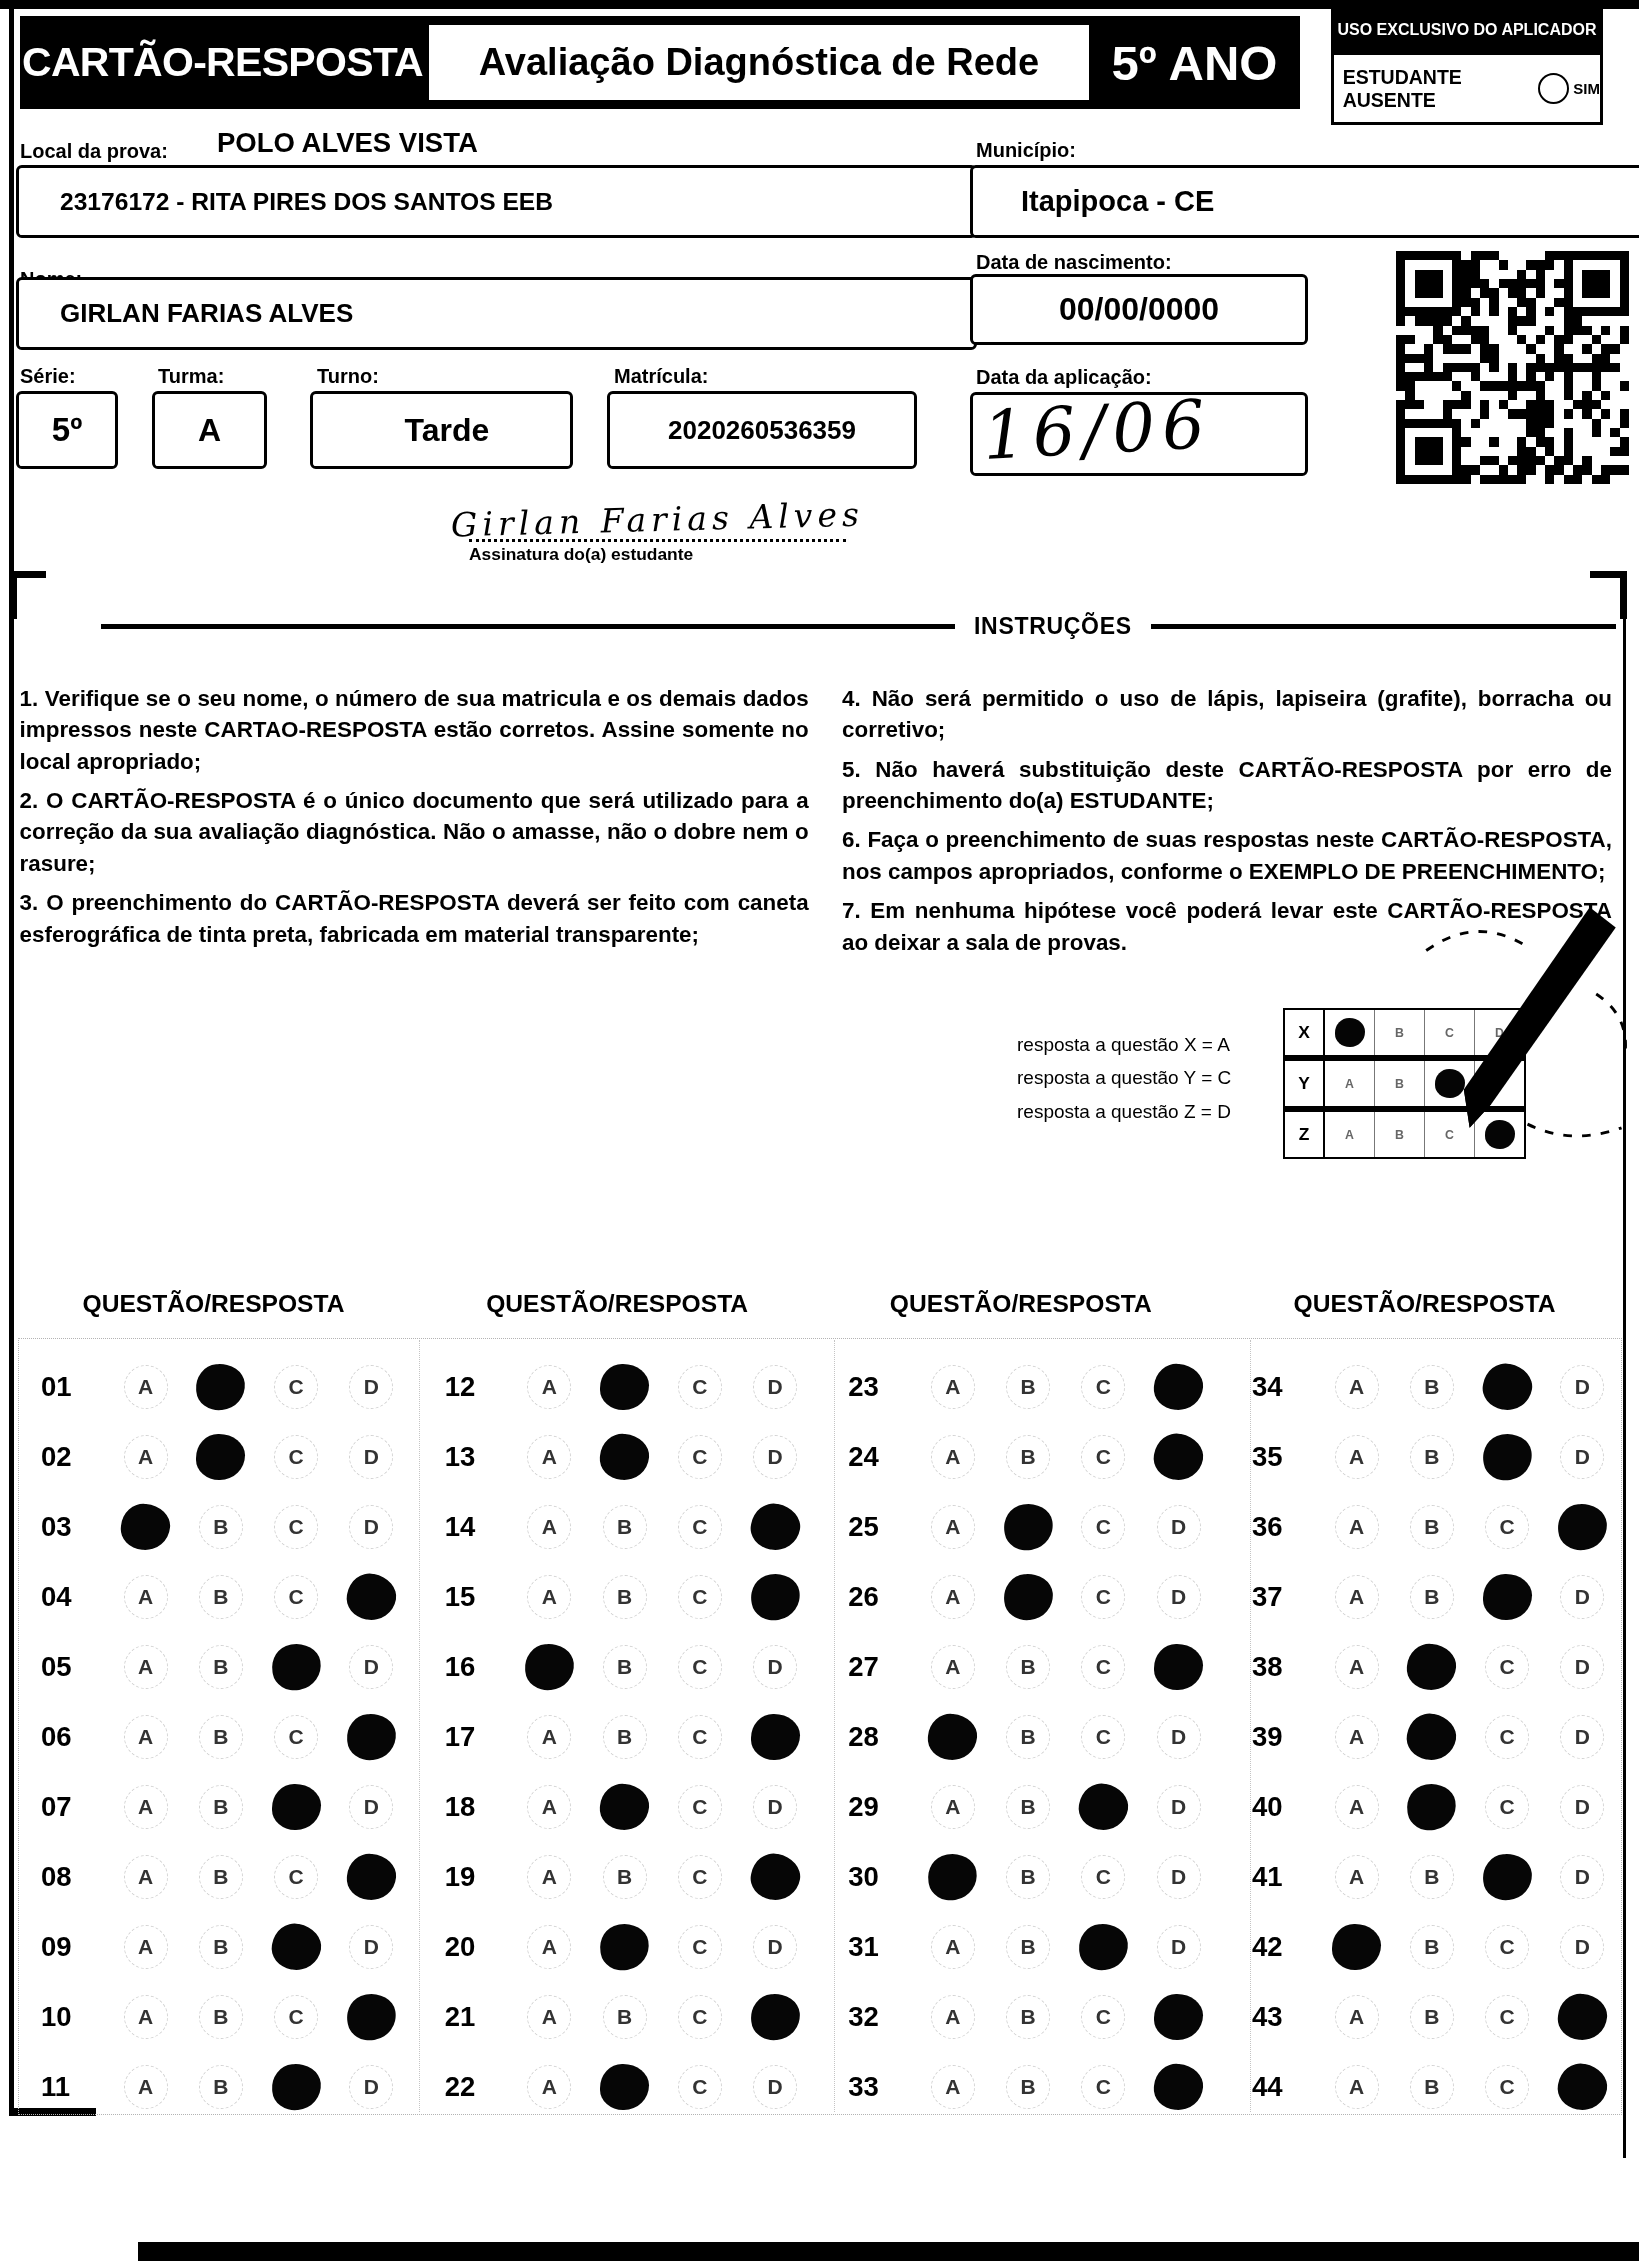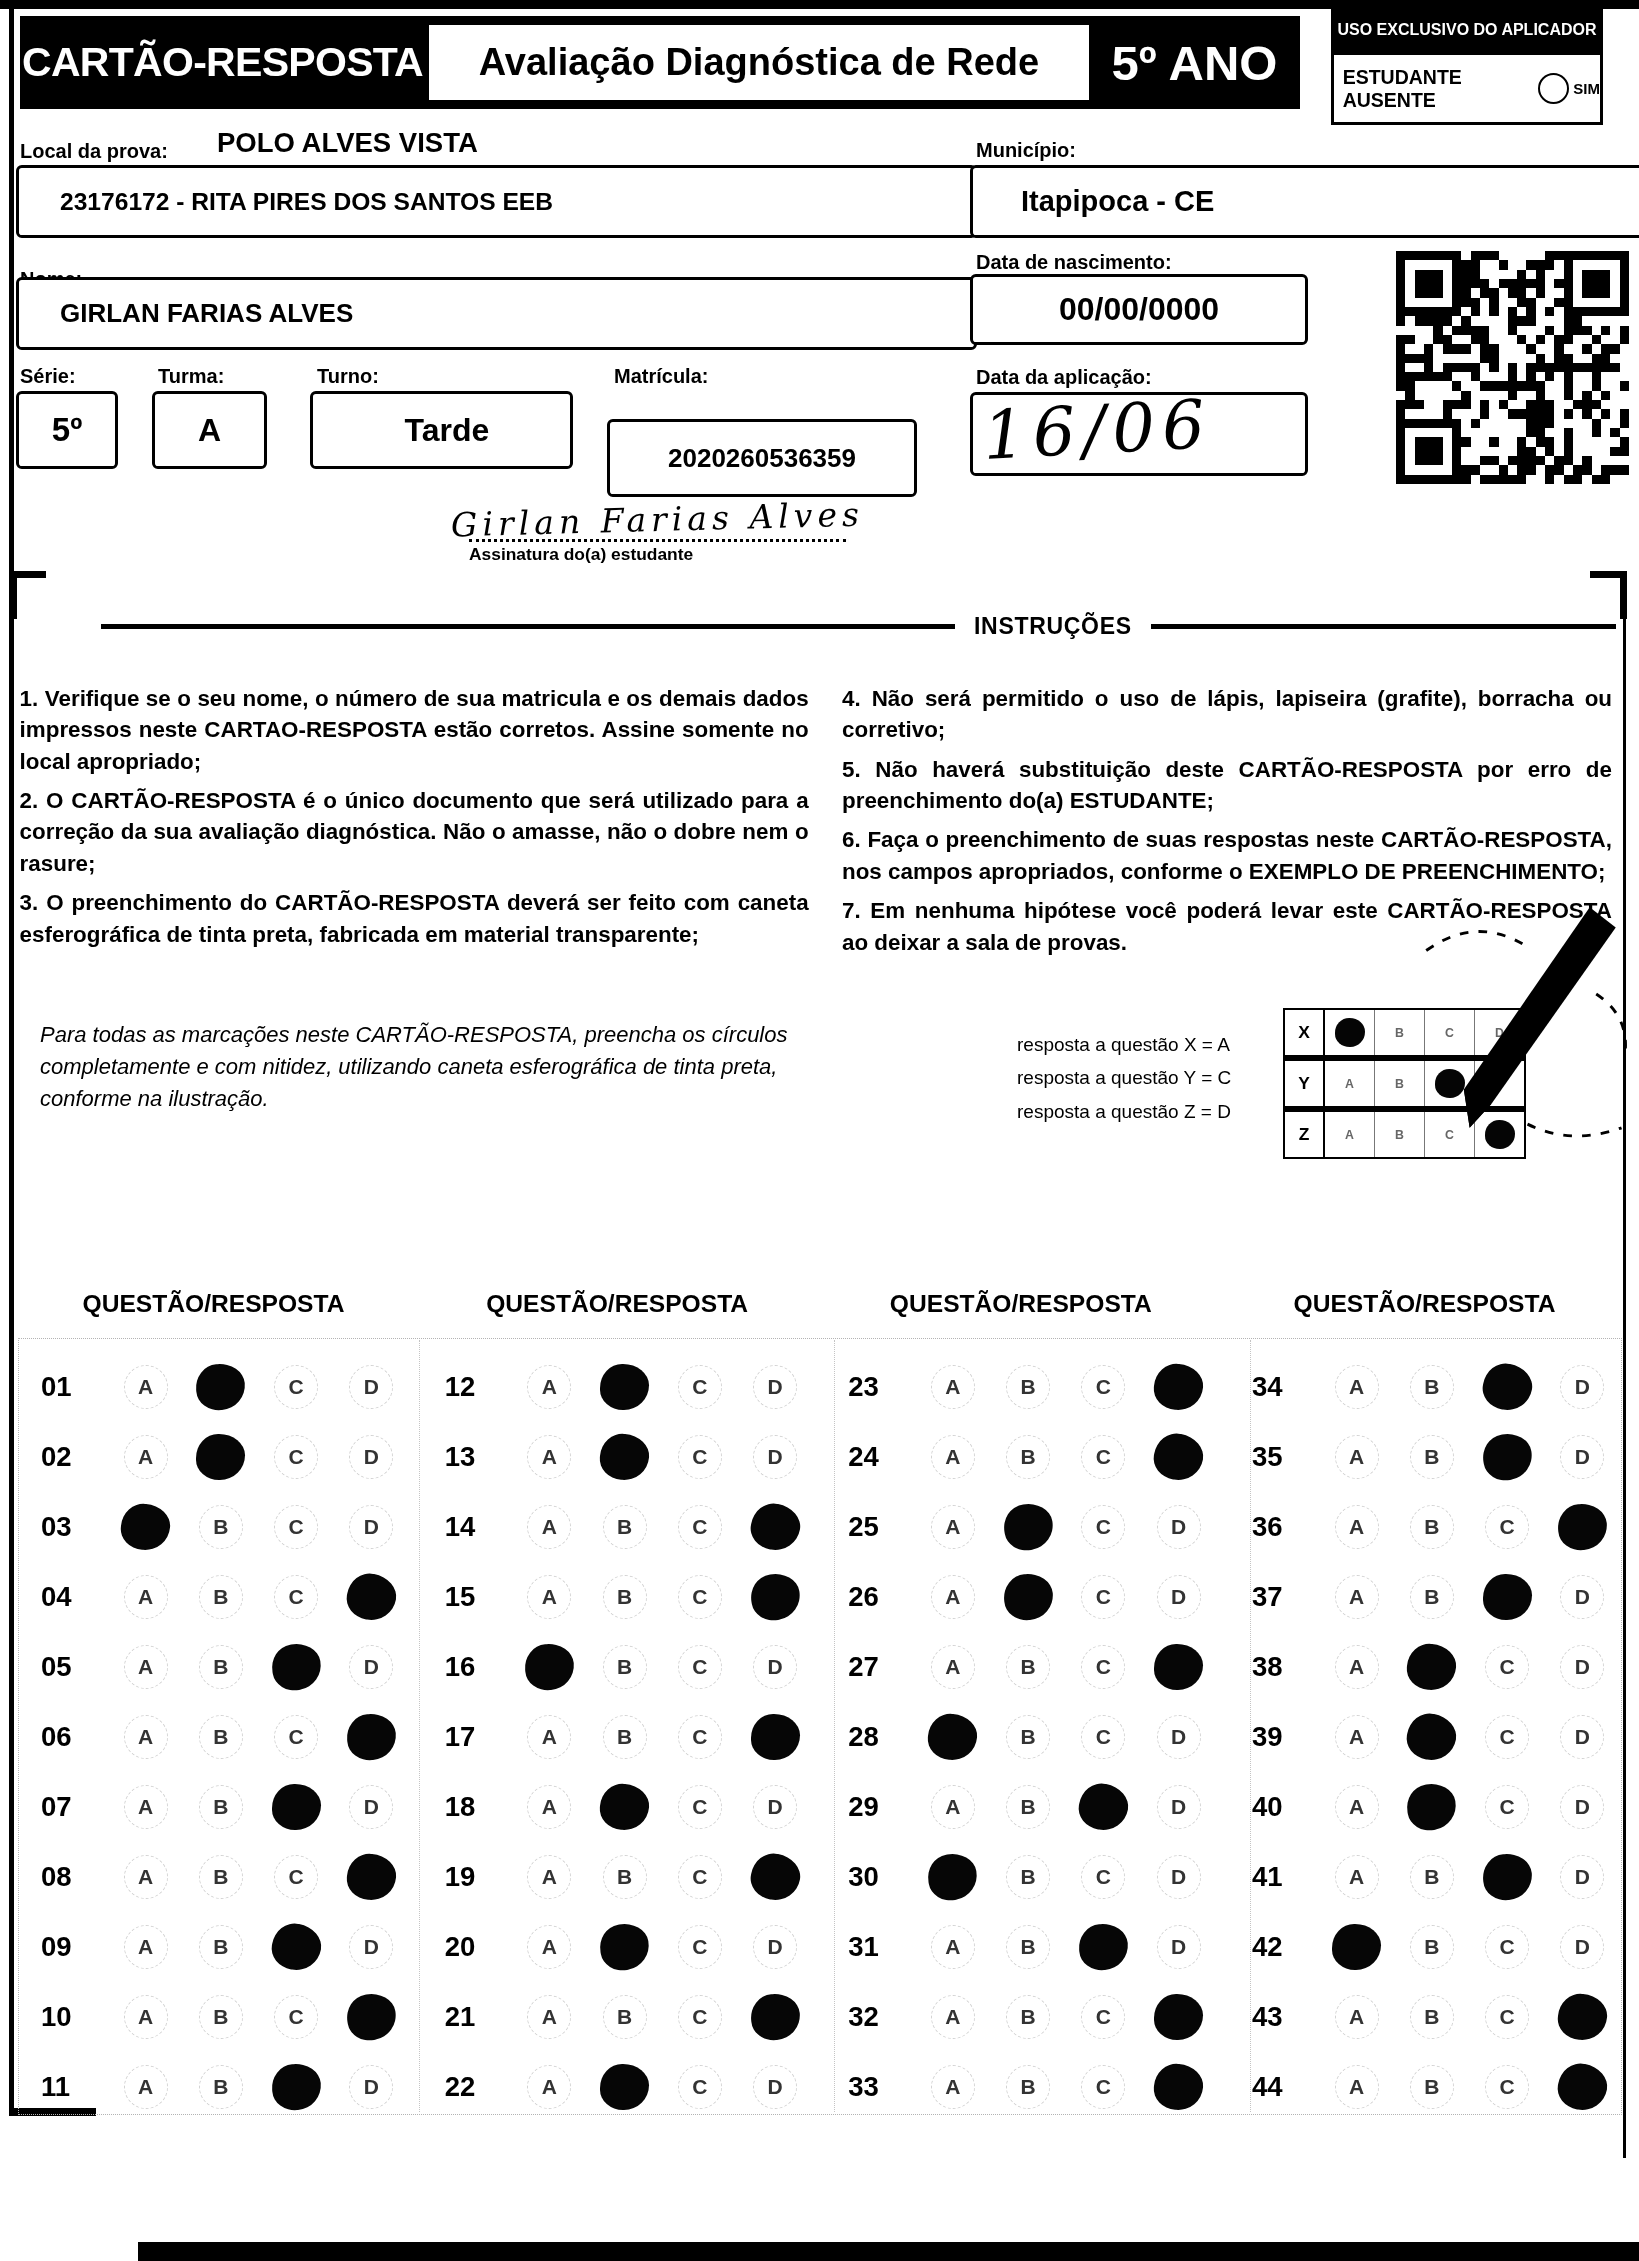--- a/index.html
+++ b/index.html
@@ -39,21 +39,21 @@
   .box-nome{left:16px;top:277px;width:914px;height:67px;font-size:26px;font-weight:bold;padding-left:41px;}
   .lbl-nasc{left:976px;top:251px;}
   .box-nasc{left:970px;top:274px;width:332px;height:65px;font-size:32px;font-weight:bold;justify-content:center;}
   .lbl-serie{left:20px;top:365px;}
   .box-serie{left:16px;top:391px;width:96px;height:72px;font-size:33px;font-weight:bold;justify-content:center;}
   .lbl-turma{left:158px;top:365px;}
   .box-turma{left:152px;top:391px;width:109px;height:72px;font-size:32px;font-weight:bold;justify-content:center;}
   .lbl-turno{left:317px;top:365px;}
   .box-turno{left:310px;top:391px;width:246px;height:72px;font-size:32px;font-weight:bold;justify-content:center;padding-left:11px;}
   .lbl-matric{left:614px;top:365px;}
-  .box-matric{left:607px;top:391px;width:304px;height:72px;font-size:26px;font-weight:bold;justify-content:center;margin-top:28px;}
+  .box-matric{left:607px;top:391px;width:304px;height:72px;font-size:26px;font-weight:bold;justify-content:center;}
   .lbl-aplic{left:976px;top:366px;}
   .box-aplic{left:970px;top:392px;width:332px;height:78px;}
   .hand{font-family:"DejaVu Serif",serif;font-style:italic;}
   .hand-date{left:983px;top:391px;font-size:67px;transform:rotate(-3deg);letter-spacing:7.2px;}
   .qr{left:1396px;top:251px;width:233px;height:233px;display:grid;
       grid-template-columns:repeat(25,1fr);grid-template-rows:repeat(25,1fr);background:#fff;}
   .qr div{width:100%;height:100%;}
   .qr .on{background:#000;}
 
   
@@ -809,21 +809,20 @@
     <p>2. O CARTÃO-RESPOSTA é o único documento que será utilizado para a correção da sua avaliação diagnóstica. Não o amasse, não o dobre nem o rasure;</p>
     <p>3. O preenchimento do CARTÃO-RESPOSTA deverá ser feito com caneta esferográfica de tinta preta, fabricada em material transparente;</p>
   </div>
   <div class="abs instr-col instr-right">
     <p>4. Não será permitido o uso de lápis, lapiseira (grafite), borracha ou corretivo;</p>
     <p>5. Não haverá substituição deste CARTÃO-RESPOSTA por erro de preenchimento do(a) ESTUDANTE;</p>
     <p>6. Faça o preenchimento de suas respostas neste CARTÃO-RESPOSTA, nos campos apropriados, conforme o EXEMPLO DE PREENCHIMENTO;</p>
     <p>7. Em nenhuma hipótese você poderá levar este CARTÃO-RESPOSTA ao deixar a sala de provas.</p>
   </div>
 
-  <div class="abs ex-note">Para todas as marcações neste CARTÃO-RESPOSTA, preencha os círculos completamente e com nitidez, utilizando caneta esferográfica de tinta preta, conforme na ilustração.</div>
   <div class="abs ex-legend">
     <div>resposta a questão X = A</div>
     <div>resposta a questão Y = C</div>
     <div>resposta a questão Z = D</div>
   </div>
   <div class="abs ex-table">
       <div class="ex-row">
         <span class="ex-label">X</span>
         <span class="ex-slot">
           <span class="ex-fill"></span>

